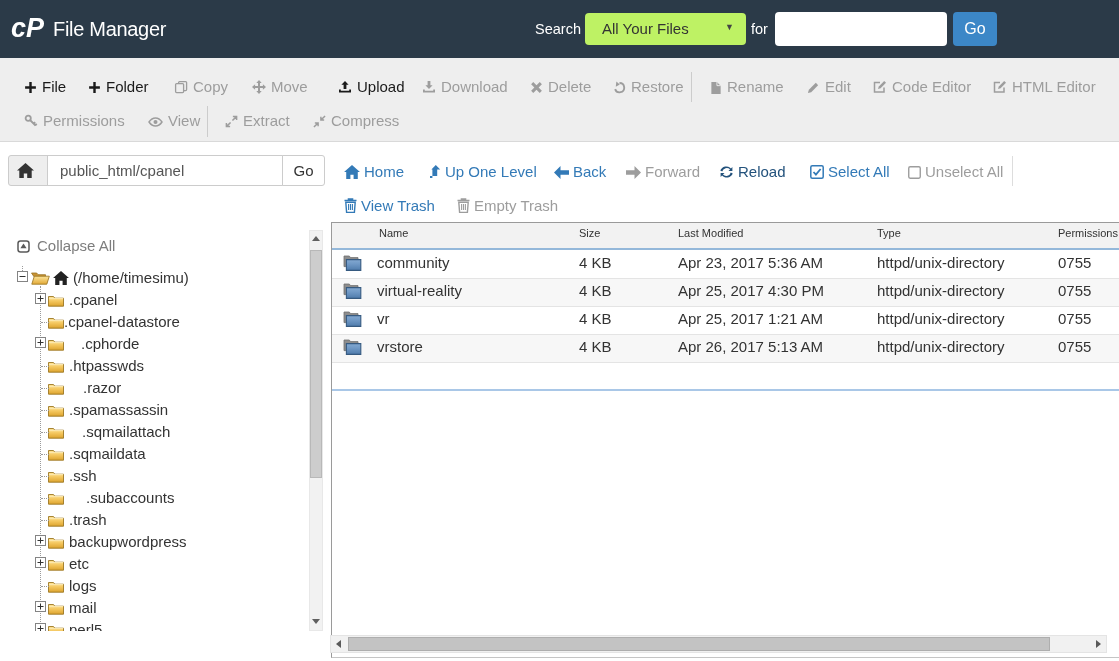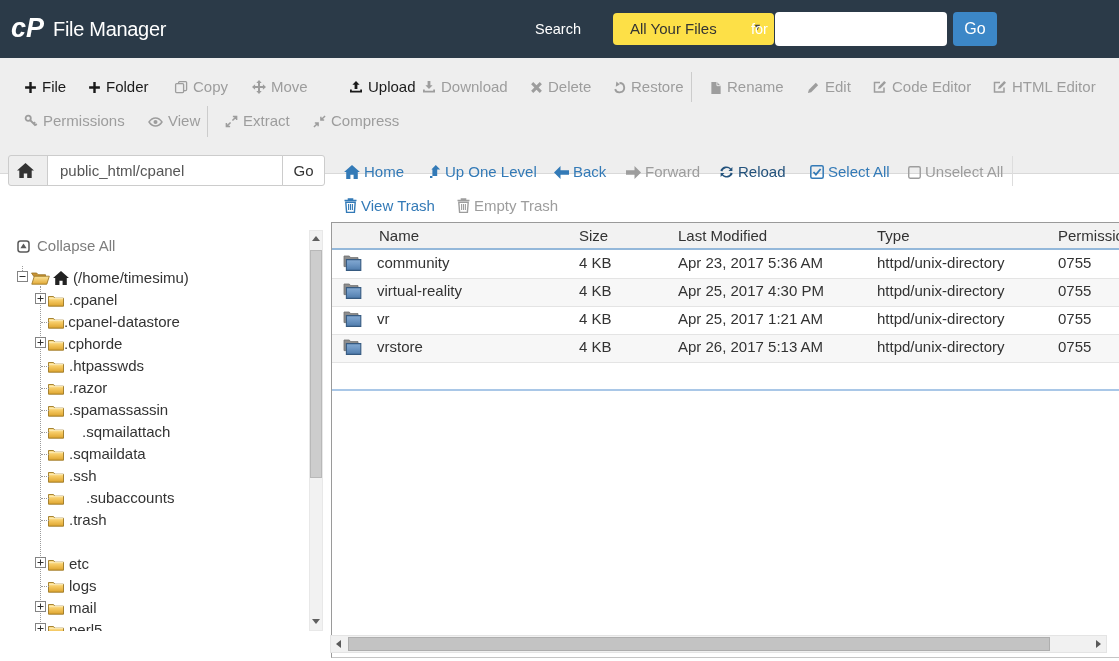--- a/index.html
+++ b/index.html
@@ -3,32 +3,32 @@
 <meta charset="utf-8">
 <style>
 * { margin:0; padding:0; box-sizing:border-box; }
 html,body { width:1119px; height:661px; overflow:hidden; background:#fff;
   font-family:"Liberation Sans", sans-serif; }
 .abs { position:absolute; }
 
 #navbar { position:absolute; left:0; top:0; width:1119px; height:58px; background:#2b3a48; }
 #title { position:absolute; left:53px; top:18px; color:#fff; font-size:20px; font-weight:400; letter-spacing:-0.3px; }
 .nvtext { position:absolute; color:#fff; font-size:14.5px; top:21px; }
-#selbox { position:absolute; left:585px; top:13px; width:161px; height:32px; background:#fde047;
-  border-radius:4px; font-size:15px; color:#333;margin-left:28px; }
+#selbox { position:absolute; left:585px; top:13px; width:161px; height:32px; background:#bef264;
+  border-radius:4px; font-size:15px; color:#333; }
 #selbox span.lab { position:absolute; left:17px; top:7px; }
 #selbox span.arr { position:absolute; right:12px; top:9px; font-size:9px; color:#444; }
 #searchinput { position:absolute; left:775px; top:12px; width:172px; height:34px; background:#fff; border-radius:4px; }
 #gobtn { position:absolute; left:953px; top:12px; width:44px; height:34px; background:#3c87c7;
   border-radius:4px; color:#fff; font-size:16px; text-align:center; line-height:33px; }
 #setbtn { position:absolute; left:1010px; top:12px; width:95px; height:34px; background:#fff;
   border-radius:4px; color:#333; font-size:15px; }
 #setbtn span { position:absolute; left:32px; top:7px; white-space:nowrap; }
 
-#toolbar { position:absolute; left:0; top:58px; width:1119px; height:116px; background:#eeeeee;
+#toolbar { position:absolute; left:0; top:58px; width:1119px; height:84px; background:#eeeeee;
   border-bottom:1px solid #d9d9d9; }
 .tbi { position:absolute; font-size:15px; color:#9d9d9d; white-space:nowrap; }
 .tbi.on { color:#1a1a1a; }
 .tbi svg { vertical-align:-2px; margin-right:5px; }
 .tsep { position:absolute; width:1px; background:#cccccc; }
 
 #homebtn { position:absolute; left:8px; top:155px; width:40px; height:31px; background:#eee;
   border:1px solid #ccc; border-radius:3px 0 0 3px; }
 #pathinput { position:absolute; left:47px; top:155px; width:236px; height:31px; background:#fff;
   border:1px solid #ccc; font-size:15px; color:#555; line-height:29px; padding-left:12px; }
@@ -45,21 +45,21 @@
 .trow { position:absolute; white-space:nowrap; height:20px; line-height:20px; }
 .vdots { position:absolute; width:0; border-left:1px dotted #9b9b9b; }
 .hdots { position:absolute; height:0; border-top:1px dotted #9b9b9b; }
 
 .sbv { position:absolute; background:#f1f1f1; }
 .sbthumb { position:absolute; background:#c9c9c9; }
 
 #tablearea { position:absolute; left:331px; top:222px; width:789px; height:436px;
   border-left:1px solid #9a9a9a; border-top:1px solid #9a9a9a; border-bottom:1px solid #c5c5c5; background:#fff; }
 #thead { position:absolute; left:0; top:0; width:788px; height:27px; background:#f2f2f2;
-  border-bottom:2px solid #94b8da; font-size:15px; color:#333; }
+  border-bottom:2px solid #94b8da; font-size:11px; color:#333; }
 .th { position:absolute; top:4px; }
 .trw { position:absolute; left:0; width:788px; height:28px; font-size:15px; color:#333; }
 .trw.alt { background:#f7f7f7; }
 .trw .c { position:absolute; top:4px; }
 .rowline { position:absolute; left:0; width:788px; height:1px; background:#e4e4e4; }
 </style>
 </head>
 <body>
 
 <div id="navbar">
@@ -84,21 +84,21 @@
   <div class="tbi on" style="left:88px;top:20px"><svg width="13" height="13" viewBox="0 0 14 14">
         <path d="M5.7 1.2h2.6v4.5h4.5v2.6H8.3v4.5H5.7V8.3H1.2V5.7h4.5z" fill="currentColor"></path>
       </svg>Folder</div>
   <div class="tbi" style="left:174px;top:20px"><svg width="14" height="14" viewBox="0 0 14 14">
         <rect x="4.6" y="1.6" width="8" height="9" rx="1" fill="none" stroke="currentColor" stroke-width="1.3"></rect>
         <rect x="1.6" y="3.6" width="8" height="9" rx="1" fill="#eee" stroke="currentColor" stroke-width="1.3"></rect>
       </svg>Copy</div>
   <div class="tbi" style="left:252px;top:20px"><svg width="14" height="14" viewBox="0 0 14 14">
         <path d="M7 0l2.7 3.1H8V6h2.9V4.3L14 7l-3.1 2.7V8H8v2.9h1.7L7 14 4.3 10.9H6V8H3.1v1.7L0 7l3.1-2.7V6H6V3.1H4.3z" fill="currentColor"></path>
       </svg>Move</div>
-  <div class="tbi on" style="left:349px;top:20px"><svg width="14" height="14" viewBox="0 0 14 14">
+  <div class="tbi on" style="left:338px;top:20px"><svg width="14" height="14" viewBox="0 0 14 14">
         <path d="M7 1l3.6 3.8H8.4V9H5.6V4.8H3.4z" fill="currentColor"></path>
         <path d="M1 9.5v3h12v-3h-1.8v1.2H2.8V9.5z" fill="currentColor"></path>
       </svg>Upload</div>
   <div class="tbi" style="left:422px;top:20px"><svg width="14" height="14" viewBox="0 0 14 14">
         <path d="M7 9L3.4 5.2h2.2V1h2.8v4.2h2.2z" fill="currentColor"></path>
         <path d="M1 9.5v3h12v-3h-1.8v1.2H2.8V9.5z" fill="currentColor"></path>
       </svg>Download</div>
   <div class="tbi" style="left:530px;top:20px"><svg width="13" height="13" viewBox="0 0 14 14">
         <path d="M1.2 3.5L3.5 1.2 7 4.7l3.5-3.5 2.3 2.3L9.3 7l3.5 3.5-2.3 2.3L7 9.3l-3.5 3.5-2.3-2.3L4.7 7z" fill="currentColor"></path>
       </svg>Delete</div>
@@ -229,29 +229,29 @@
   <div class="trow" style="left:35px;top:82px"><span style="display:inline-block;width:11px"></span><svg style="vertical-align:-2px;margin-left:2px" width="16" height="13" viewBox="0 0 16 13">
         <path d="M0.5 2.5h5l1.3 1.7h8.7v8H0.5z" fill="url(#gf)" stroke="#9c7722" stroke-width="0.9"></path>
         <path d="M0.9 4.6h14.2" stroke="#fce9b0" stroke-width="1.1"></path>
       </svg><span style="">.cpanel-datastore</span></div>
   <div class="trow" style="left:35px;top:104px"><svg style="vertical-align:1px" width="11" height="11" viewBox="0 0 11 11">
         <rect x="0.5" y="0.5" width="10" height="10" fill="#fff" stroke="#848484"></rect>
         <path d="M2.5 5.5h6M5.5 2.5v6" stroke="#333" stroke-width="1"></path>
       </svg><svg style="vertical-align:-2px;margin-left:2px" width="16" height="13" viewBox="0 0 16 13">
         <path d="M0.5 2.5h5l1.3 1.7h8.7v8H0.5z" fill="url(#gf)" stroke="#9c7722" stroke-width="0.9"></path>
         <path d="M0.9 4.6h14.2" stroke="#fce9b0" stroke-width="1.1"></path>
-      </svg><span style="margin-left:0">.cphorde</span></div>
+      </svg><span style="margin-left:17px">.cphorde</span></div>
   <div class="trow" style="left:35px;top:126px"><span style="display:inline-block;width:11px"></span><svg style="vertical-align:-2px;margin-left:2px" width="16" height="13" viewBox="0 0 16 13">
         <path d="M0.5 2.5h5l1.3 1.7h8.7v8H0.5z" fill="url(#gf)" stroke="#9c7722" stroke-width="0.9"></path>
         <path d="M0.9 4.6h14.2" stroke="#fce9b0" stroke-width="1.1"></path>
       </svg><span style="margin-left:5px">.htpasswds</span></div>
   <div class="trow" style="left:35px;top:148px"><span style="display:inline-block;width:11px"></span><svg style="vertical-align:-2px;margin-left:2px" width="16" height="13" viewBox="0 0 16 13">
         <path d="M0.5 2.5h5l1.3 1.7h8.7v8H0.5z" fill="url(#gf)" stroke="#9c7722" stroke-width="0.9"></path>
         <path d="M0.9 4.6h14.2" stroke="#fce9b0" stroke-width="1.1"></path>
-      </svg><span style="margin-left:5px">.razor</span></div>
+      </svg><span style="margin-left:19px">.razor</span></div>
   <div class="trow" style="left:35px;top:170px"><span style="display:inline-block;width:11px"></span><svg style="vertical-align:-2px;margin-left:2px" width="16" height="13" viewBox="0 0 16 13">
         <path d="M0.5 2.5h5l1.3 1.7h8.7v8H0.5z" fill="url(#gf)" stroke="#9c7722" stroke-width="0.9"></path>
         <path d="M0.9 4.6h14.2" stroke="#fce9b0" stroke-width="1.1"></path>
       </svg><span style="margin-left:5px">.spamassassin</span></div>
   <div class="trow" style="left:35px;top:192px"><span style="display:inline-block;width:11px"></span><svg style="vertical-align:-2px;margin-left:2px" width="16" height="13" viewBox="0 0 16 13">
         <path d="M0.5 2.5h5l1.3 1.7h8.7v8H0.5z" fill="url(#gf)" stroke="#9c7722" stroke-width="0.9"></path>
         <path d="M0.9 4.6h14.2" stroke="#fce9b0" stroke-width="1.1"></path>
       </svg><span style="margin-left:18px">.sqmailattach</span></div>
   <div class="trow" style="left:35px;top:214px"><span style="display:inline-block;width:11px"></span><svg style="vertical-align:-2px;margin-left:2px" width="16" height="13" viewBox="0 0 16 13">
         <path d="M0.5 2.5h5l1.3 1.7h8.7v8H0.5z" fill="url(#gf)" stroke="#9c7722" stroke-width="0.9"></path>
@@ -262,20 +262,27 @@
         <path d="M0.9 4.6h14.2" stroke="#fce9b0" stroke-width="1.1"></path>
       </svg><span style="margin-left:5px">.ssh</span></div>
   <div class="trow" style="left:35px;top:258px"><span style="display:inline-block;width:11px"></span><svg style="vertical-align:-2px;margin-left:2px" width="16" height="13" viewBox="0 0 16 13">
         <path d="M0.5 2.5h5l1.3 1.7h8.7v8H0.5z" fill="url(#gf)" stroke="#9c7722" stroke-width="0.9"></path>
         <path d="M0.9 4.6h14.2" stroke="#fce9b0" stroke-width="1.1"></path>
       </svg><span style="margin-left:22px">.subaccounts</span></div>
   <div class="trow" style="left:35px;top:280px"><span style="display:inline-block;width:11px"></span><svg style="vertical-align:-2px;margin-left:2px" width="16" height="13" viewBox="0 0 16 13">
         <path d="M0.5 2.5h5l1.3 1.7h8.7v8H0.5z" fill="url(#gf)" stroke="#9c7722" stroke-width="0.9"></path>
         <path d="M0.9 4.6h14.2" stroke="#fce9b0" stroke-width="1.1"></path>
       </svg><span style="margin-left:5px">.trash</span></div>
+  <div class="trow" style="left:35px;top:302px"><svg style="vertical-align:1px" width="11" height="11" viewBox="0 0 11 11">
+        <rect x="0.5" y="0.5" width="10" height="10" fill="#fff" stroke="#848484"></rect>
+        <path d="M2.5 5.5h6M5.5 2.5v6" stroke="#333" stroke-width="1"></path>
+      </svg><svg style="vertical-align:-2px;margin-left:2px" width="16" height="13" viewBox="0 0 16 13">
+        <path d="M0.5 2.5h5l1.3 1.7h8.7v8H0.5z" fill="url(#gf)" stroke="#9c7722" stroke-width="0.9"></path>
+        <path d="M0.9 4.6h14.2" stroke="#fce9b0" stroke-width="1.1"></path>
+      </svg><span style="margin-left:5px">backupwordpress</span></div>
   <div class="trow" style="left:35px;top:324px"><svg style="vertical-align:1px" width="11" height="11" viewBox="0 0 11 11">
         <rect x="0.5" y="0.5" width="10" height="10" fill="#fff" stroke="#848484"></rect>
         <path d="M2.5 5.5h6M5.5 2.5v6" stroke="#333" stroke-width="1"></path>
       </svg><svg style="vertical-align:-2px;margin-left:2px" width="16" height="13" viewBox="0 0 16 13">
         <path d="M0.5 2.5h5l1.3 1.7h8.7v8H0.5z" fill="url(#gf)" stroke="#9c7722" stroke-width="0.9"></path>
         <path d="M0.9 4.6h14.2" stroke="#fce9b0" stroke-width="1.1"></path>
       </svg><span style="margin-left:5px">etc</span></div>
   <div class="trow" style="left:35px;top:346px"><span style="display:inline-block;width:11px"></span><svg style="vertical-align:-2px;margin-left:2px" width="16" height="13" viewBox="0 0 16 13">
         <path d="M0.5 2.5h5l1.3 1.7h8.7v8H0.5z" fill="url(#gf)" stroke="#9c7722" stroke-width="0.9"></path>
         <path d="M0.9 4.6h14.2" stroke="#fce9b0" stroke-width="1.1"></path>

